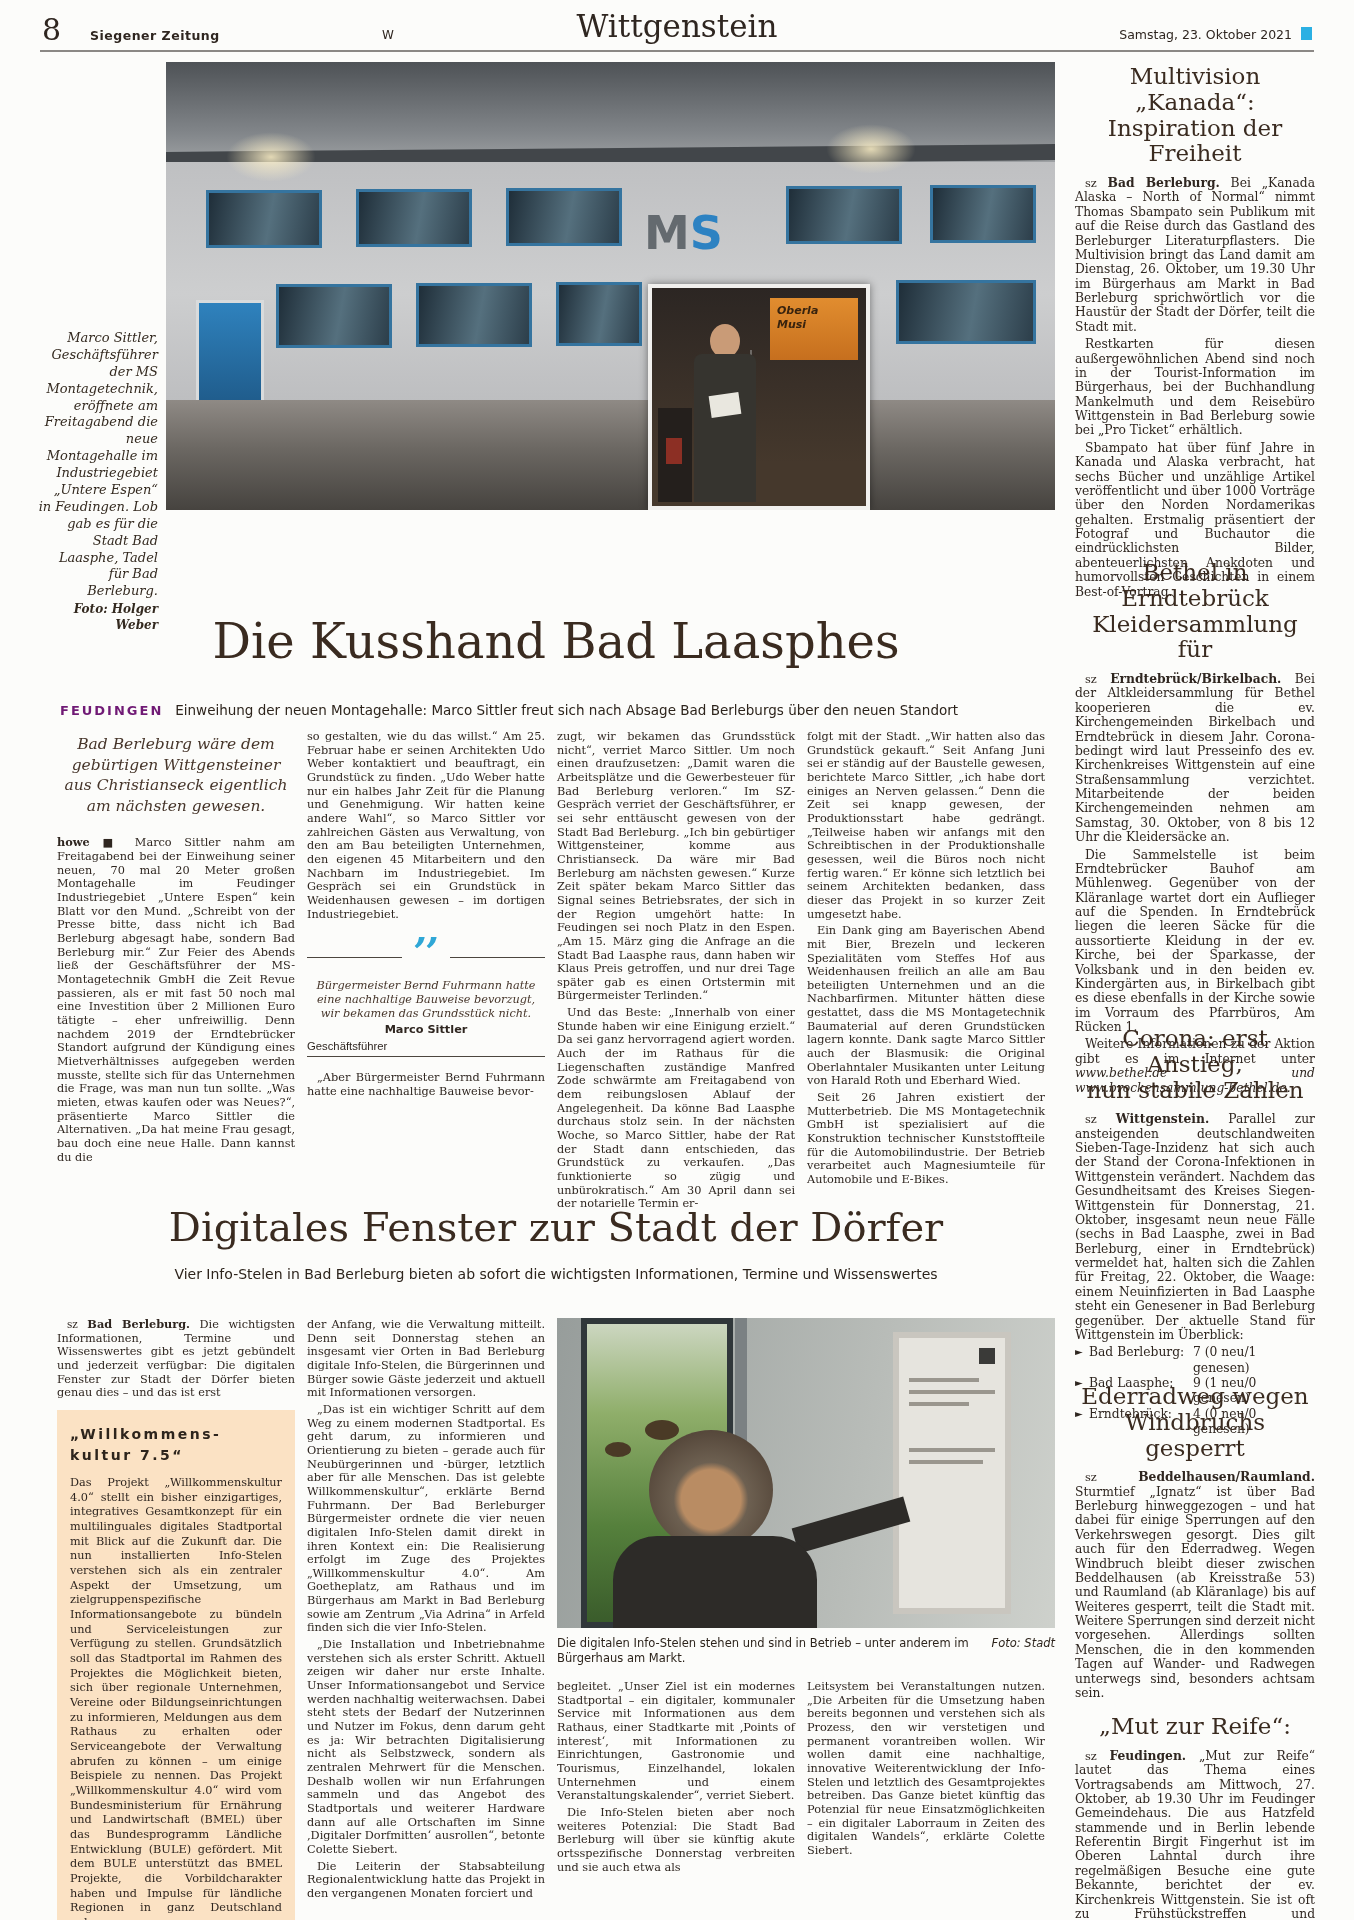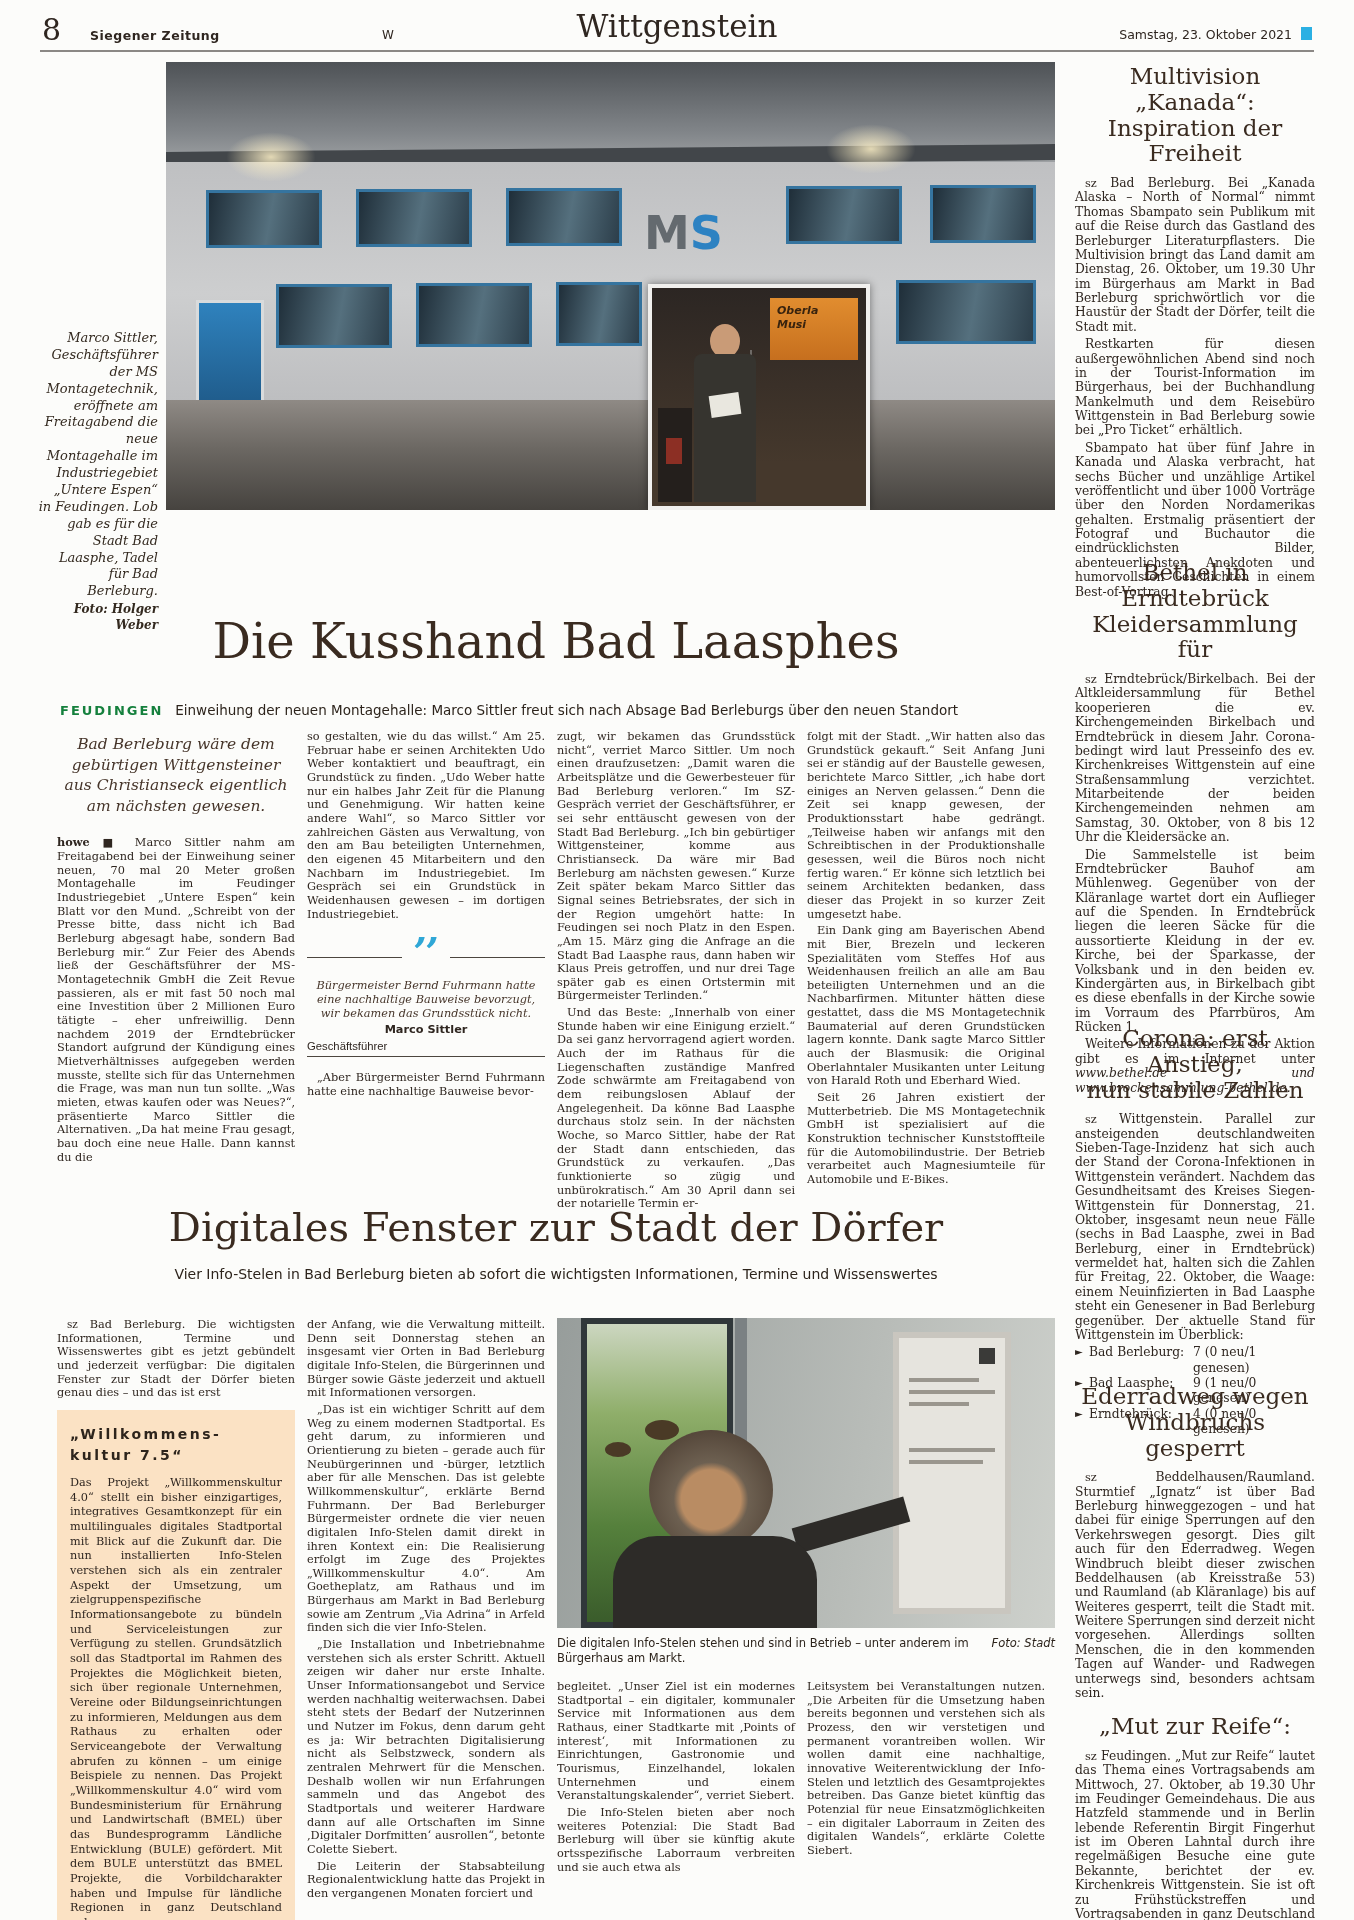--- a/index.html
+++ b/index.html
@@ -48,21 +48,21 @@
   .in-body{position:absolute;left:42px;top:66px;width:62px;height:148px;background:#36342f;border-radius:8px 8px 0 0;}
   .in-paper{position:absolute;left:58px;top:106px;width:30px;height:22px;background:#e9e7df;transform:rotate(-8deg);}
   .in-mic{position:absolute;left:98px;top:62px;width:2px;height:152px;background:#6e6a66;}
   .in-band{position:absolute;left:6px;top:120px;width:34px;height:94px;background:#241f1c;}
   .in-red{position:absolute;left:14px;top:150px;width:16px;height:26px;background:#8c2f24;}
   
   .headline1{position:absolute;left:57px;top:616px;width:998px;text-align:center;
              font-size:48px;line-height:1.05;color:#3a2b20;}
   .deck1{position:absolute;left:60px;top:702px;width:998px;font-family:"DejaVu Sans",sans-serif;
          font-size:13.5px;color:#2d241c;}
-  .kicker{color:#15803d;font-weight:bold;letter-spacing:2px;margin-right:12px;font-size:13px;}
+  .kicker{color:#701a75;font-weight:bold;letter-spacing:2px;margin-right:12px;font-size:13px;}
   .col{position:absolute;top:730px;width:238px;}
   .col p{margin:0 0 3px;font-size:11.3px;line-height:1.21;text-align:justify;}
   .col p.ind{text-indent:10px;}
   .lead-quote{font-style:italic;text-align:center;font-size:15.5px;line-height:1.33;
               color:#46352a;margin:4px 2px 20px;}
   .lead-in{font-weight:bold;}
   .pq{margin-top:16px;text-align:center;}
   .pq-top{display:flex;align-items:center;margin-bottom:2px;}
   .pq-top .ln{flex:1;border-top:1.5px solid #4c463f;}
   .pq-mark{color:#2fa7d6;font-size:62px;line-height:40px;height:40px;overflow:hidden;padding:0 8px;
@@ -101,21 +101,21 @@
   .pd-arm{position:absolute;left:236px;top:194px;width:116px;height:26px;background:#2d2b28;transform:rotate(-16deg);}
   .cap-digital{position:absolute;left:557px;top:1636px;width:498px;font-family:"DejaVu Sans",sans-serif;
                font-size:11.5px;line-height:1.3;color:#2d241c;}
   .cap-digital .credit{float:right;font-style:italic;}
   .dcol-low{top:1680px;}
   
   .rc{position:absolute;left:1075px;width:240px;}
   .rc-title{text-align:center;font-size:23px;line-height:1.12;color:#3a2b20;margin:0 0 9px;}
   .rc p{margin:0 0 3px;font-size:12.3px;line-height:1.17;text-align:justify;}
   .rc p.ind{text-indent:10px;}
-  .place{font-weight:normal;}
+  .place{font-weight:bold;}
   .pfx{font-size:.92em;}
   .urls{font-style:italic;}
   .cl-row{display:flex;font-size:12.3px;line-height:1.25;}
   .cl-marker{flex:0 0 14px;font-size:10px;padding-top:1px;}
   .cl-label{flex:0 0 104px;}
   .cl-value{flex:1;}
 </style>
 </head>
 <body>
 
@@ -248,21 +248,21 @@
     <div class="pd-hair"></div>
     <div class="pd-body"></div>
   </div>
   <div class="cap-digital">
     <span class="credit">Foto: Stadt</span>
     <span>Die digitalen Info-Stelen stehen und sind in Betrieb – unter anderem im Bürgerhaus am Markt.</span>
   </div>
 
   <div class="dcol dcol-low" style="left:557px;">
     <p>begleitet. „Unser Ziel ist ein modernes Stadtportal – ein digitaler, kommunaler Service mit Informationen aus dem Rathaus, einer Stadtkarte mit ‚Points of interest‘, mit Informationen zu Einrichtungen, Gastronomie und Tourismus, Einzelhandel, lokalen Unternehmen und einem Veranstaltungskalender“, verriet Siebert.</p>
-    <p class="ind">Die Info-Stelen bieten aber noch weiteres Potenzial: Die Stadt Bad Berleburg will über sie künftig akute ortsspezifische Laborraum verbreiten und sie auch etwa als</p>
+    <p class="ind">Die Info-Stelen bieten aber noch weiteres Potenzial: Die Stadt Bad Berleburg will über sie künftig akute ortsspezifische Donnerstag verbreiten und sie auch etwa als</p>
   </div>
   <div class="dcol dcol-low" style="left:807px;">
     <p>Leitsystem bei Veranstaltungen nutzen. „Die Arbeiten für die Umsetzung haben bereits begonnen und verstehen sich als Prozess, den wir verstetigen und permanent vorantreiben wollen. Wir wollen damit eine nachhaltige, innovative Weiterentwicklung der Info-Stelen und letztlich des Gesamtprojektes betreiben. Das Ganze bietet künftig das Potenzial für neue Einsatzmöglichkeiten – ein digitaler Laborraum in Zeiten des digitalen Wandels“, erklärte Colette Siebert.</p>
   </div>
 
   <div class="rc" style="top:64px;">
     <div class="rc-title">
       <div>Multivision „Kanada“:</div>
       <div>Inspiration der Freiheit</div>
     </div>

